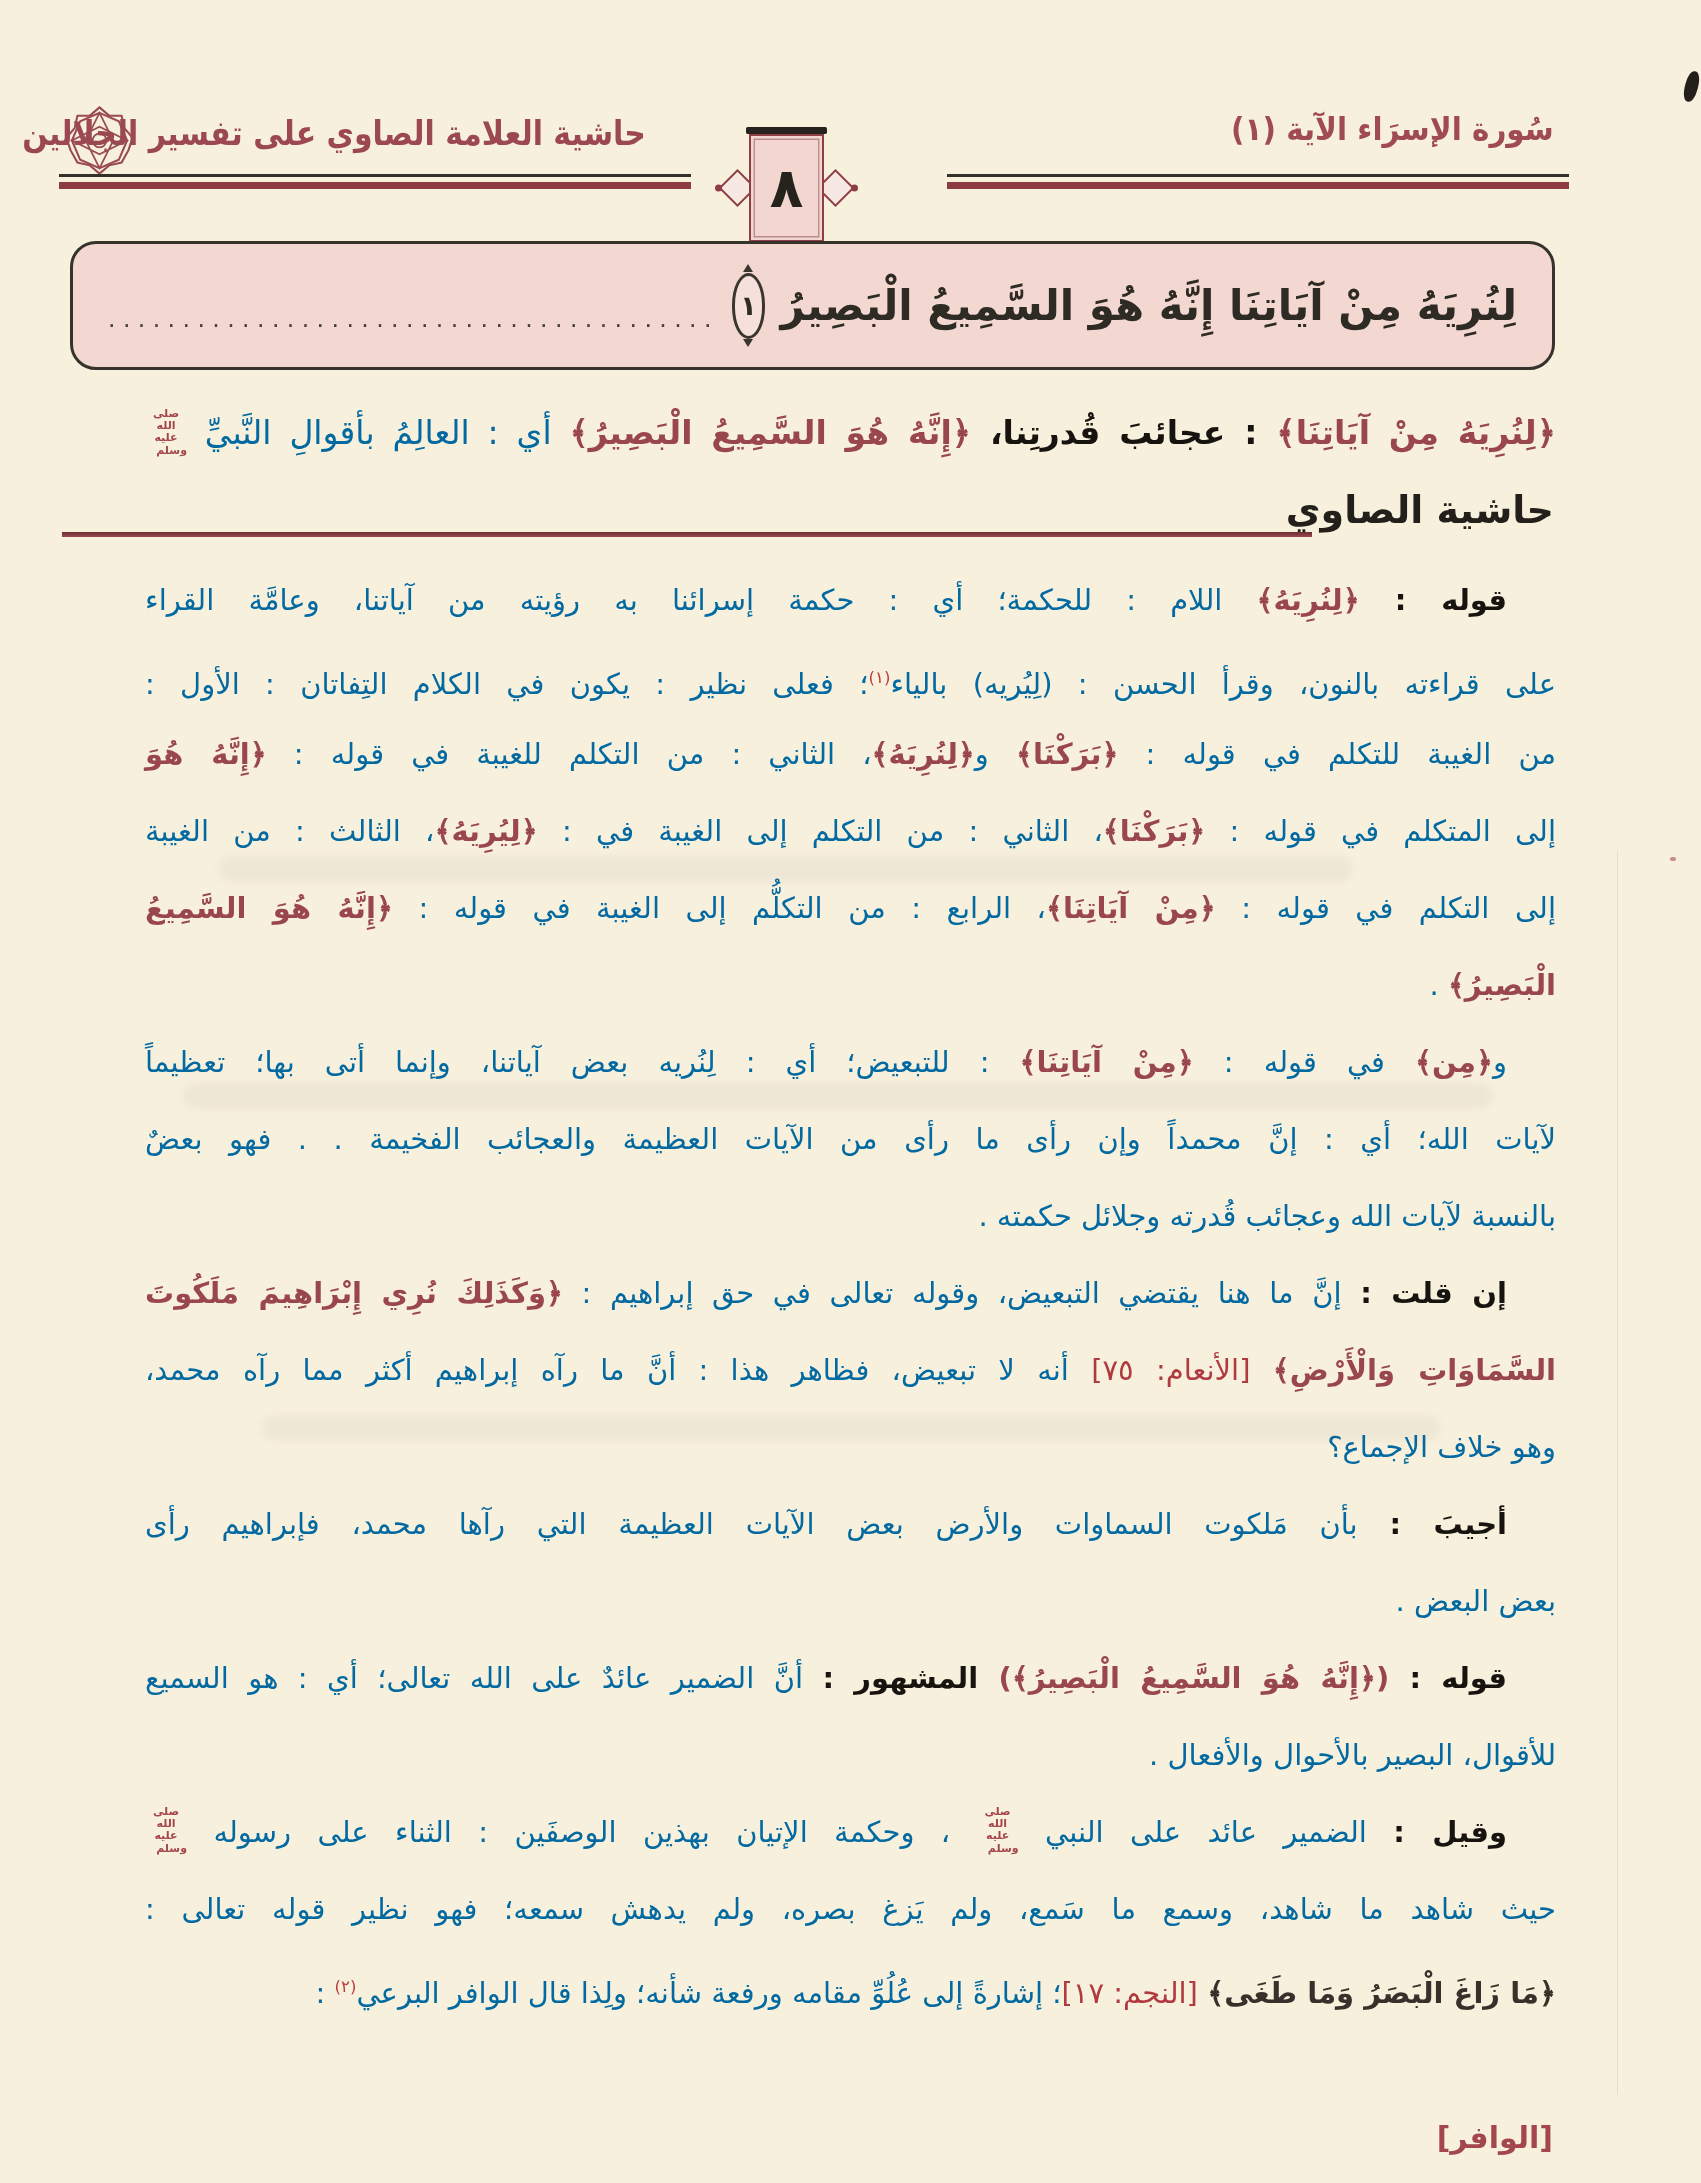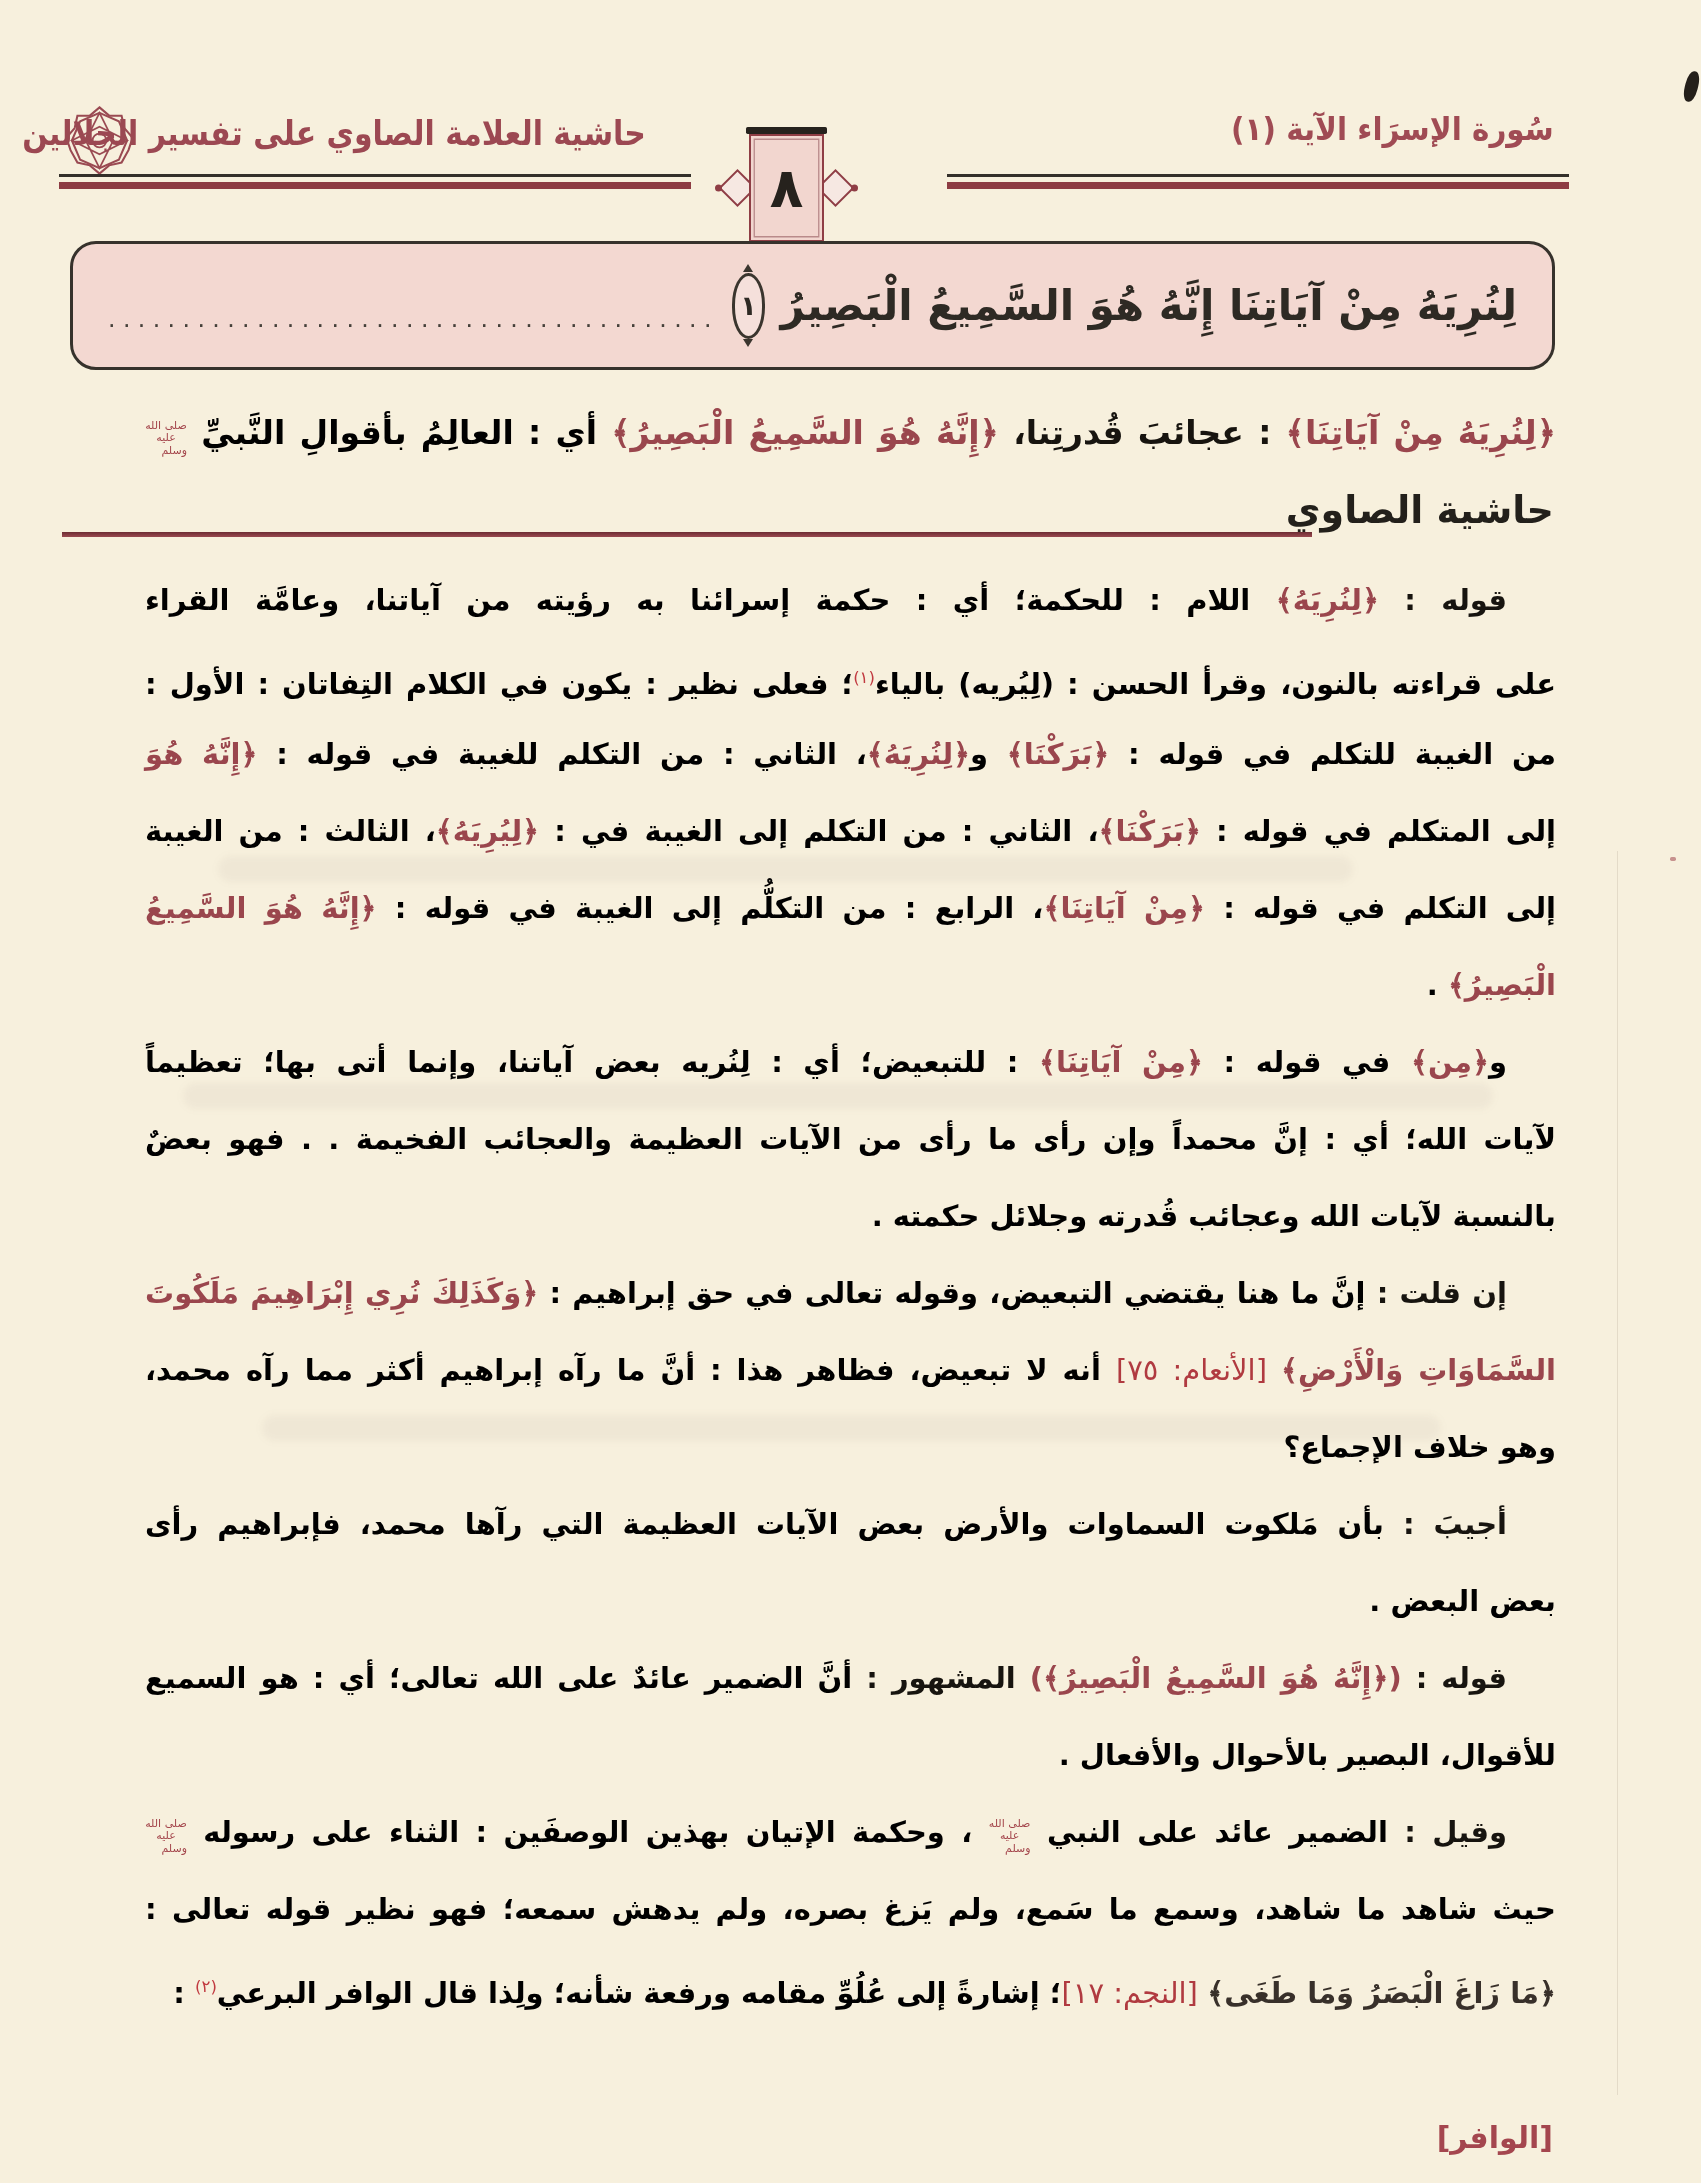--- a/index.html
+++ b/index.html
@@ -101,30 +101,30 @@
   .body-stream{
     position:absolute;right:145px;left:145px;top:562px;
   }
   .bline{
     height:77px;line-height:77px;font-size:29px;
     text-align:justify;text-align-last:justify;
     overflow:visible;
   }
   .bline.ind{text-indent:49px;}
   .bline.end{text-align-last:right;}
-  .seg-b{color:#000000;font-weight:bold;}
+  .seg-b{color:#0369a1;}
   .seg-bd{color:#17140f;font-weight:bold;}
   .seg-q{color:#9a464d;font-weight:bold;margin-top:48px;}
   .seg-qd{color:#38302a;font-weight:bold;}
   .seg-r{color:#b03a40;}
   .seg-sup{color:#c13a40;font-size:16.6px;vertical-align:super;}
   .seg-saw{
     display:inline-block;width:42px;font-size:11px;line-height:12.2px;
     color:#a4464c;text-align:center;vertical-align:-9.6px;
-    white-space:normal;font-weight:normal;text-indent:0;
+    white-space:normal;font-weight:bold;text-indent:0;
   }
   
   .meter-label{
     position:absolute;right:148px;top:2120px;
     font-size:30px;color:#a4464e;font-weight:bold;
   }
   
   .ghost{position:absolute;pointer-events:none;}
   .ghost-line{height:26px;background:rgba(90,85,75,.05);filter:blur(3.9px);border-radius:13px;}
   .gl1{left:218px;top:856px;width:1135px;}

